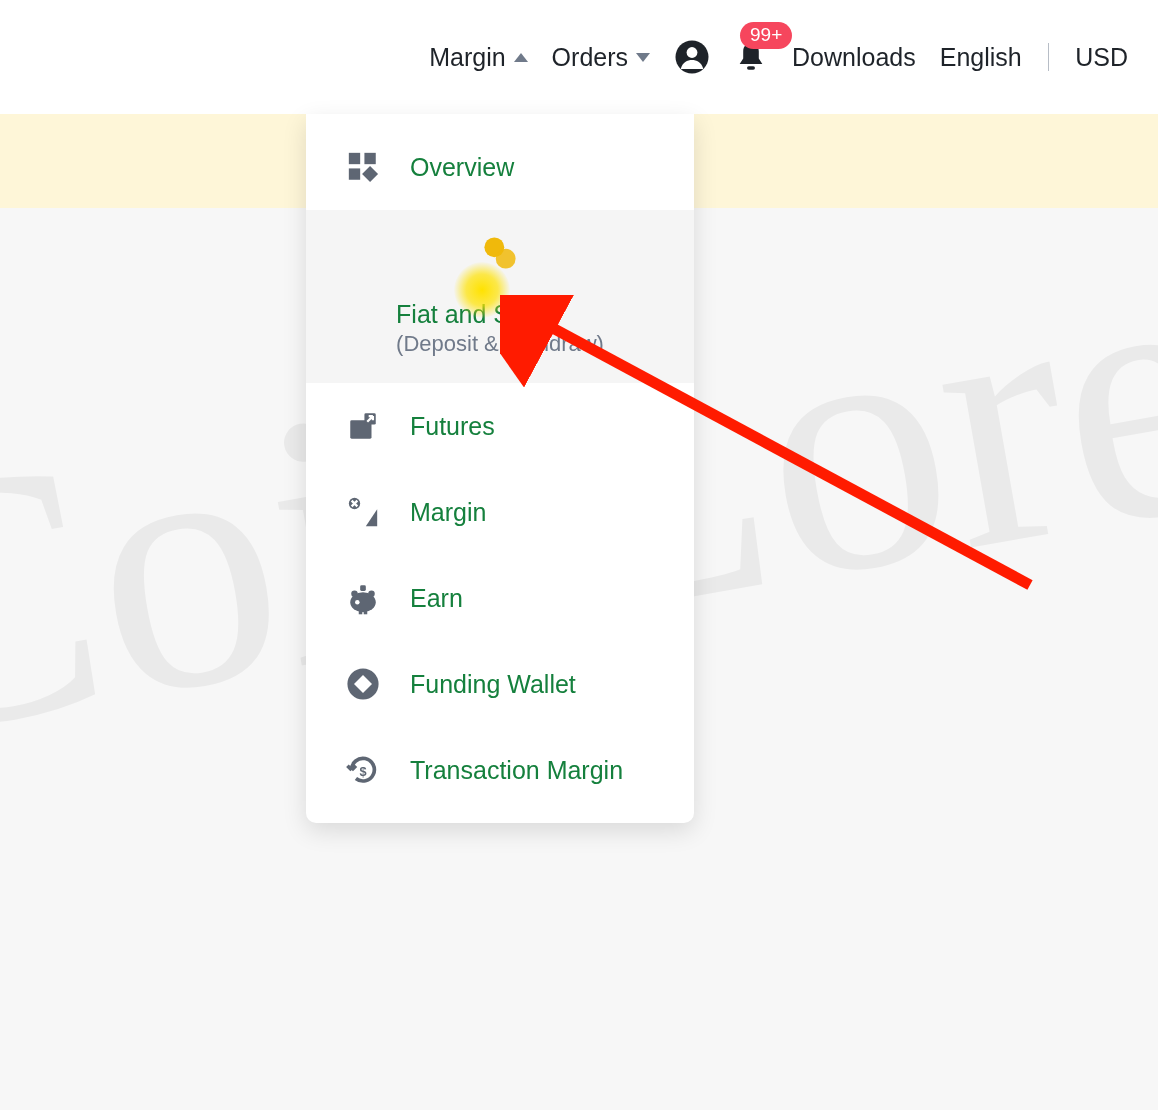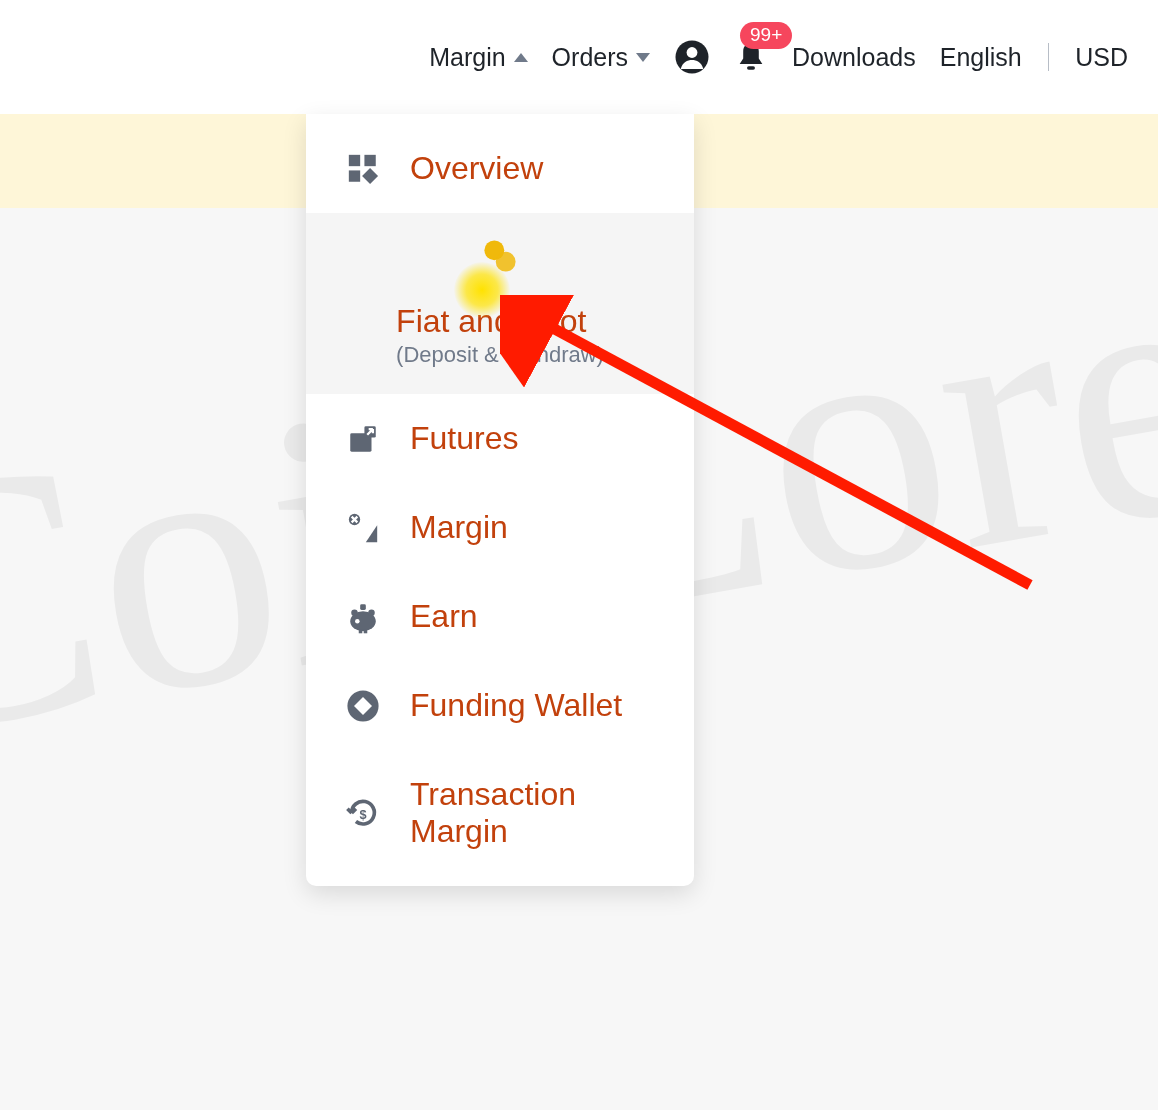--- a/index.html
+++ b/index.html
@@ -108,23 +108,23 @@
   }
   .menu-icon {
     width: 34px; height: 34px;
     flex-shrink: 0;
     display: flex; align-items: center; justify-content: center;
   }
   .menu-text {
     display: flex; flex-direction: column;
   }
   .menu-label {
-    font-size: 32px;
+    font-size: 25px;
     font-weight: 500;
-    color: #c2410c;
+    color: #15803d;
   }
   .menu-sub {
     font-size: 22px;
     color: #707a8a;
     margin-top: 2px;
   }
   
   .arrow-svg {
     position: absolute;
     left: 500px; top: 295px;

